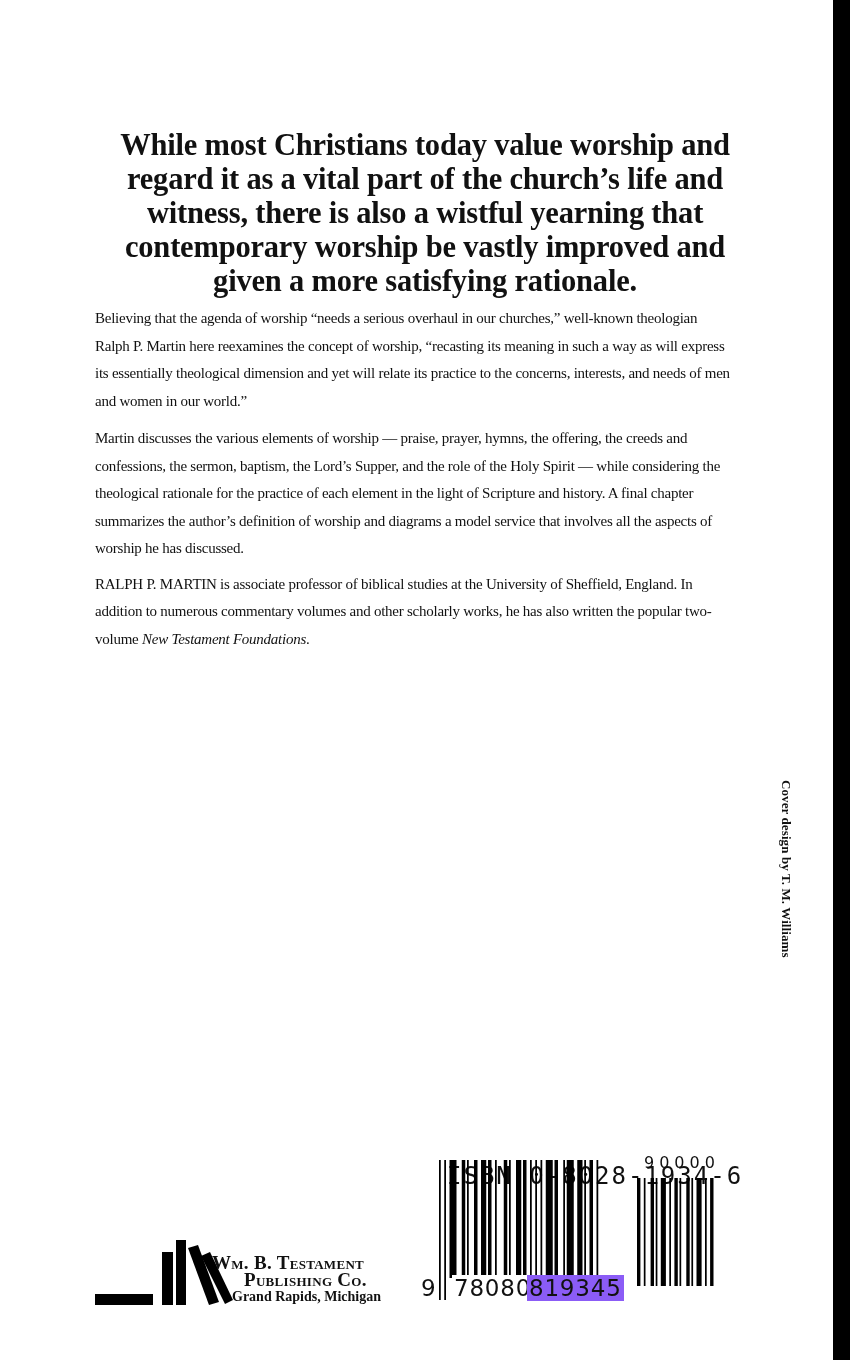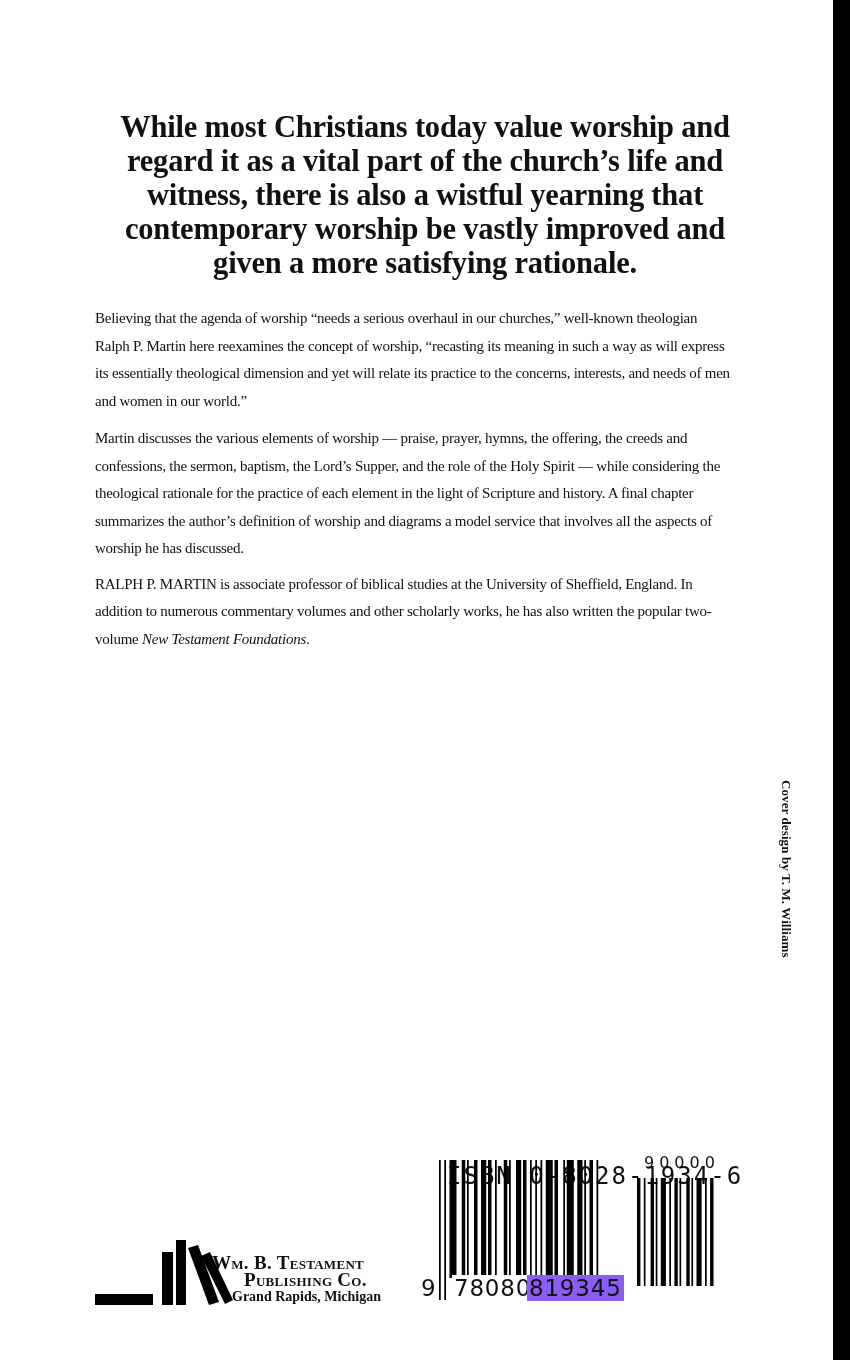--- a/index.html
+++ b/index.html
@@ -8,21 +8,21 @@
     background: #ffffff; color: #111111;
     font-family: "Liberation Serif", "DejaVu Serif", serif;
   }
   .spine-edge {
     position: absolute; top: 0; right: 0; width: 17px; height: 1360px; background: #000;
   }
   .spine-edge .notch {
     position: absolute; top: 0; left: -2px; width: 2px; height: 55px; background: #fff;
   }
   .lead {
-    position: absolute; left: 100px; top: 110px; width: 650px;
+    position: absolute; left: 100px; top: 128px; width: 650px;
     text-align: center; font-weight: bold; font-size: 30.5px; line-height: 34px;
     letter-spacing: -0.2px;
   }
   .body-text {
     position: absolute; left: 95px; top: 305px; width: 640px;
     font-weight: normal; font-size: 15px; line-height: 27.5px; letter-spacing: -0.25px;
   }
   .body-text p { margin: 0 0 8px 0; }
   .body-text p.p1 { margin-bottom: 10px; }
   .body-text em { font-style: italic; }

